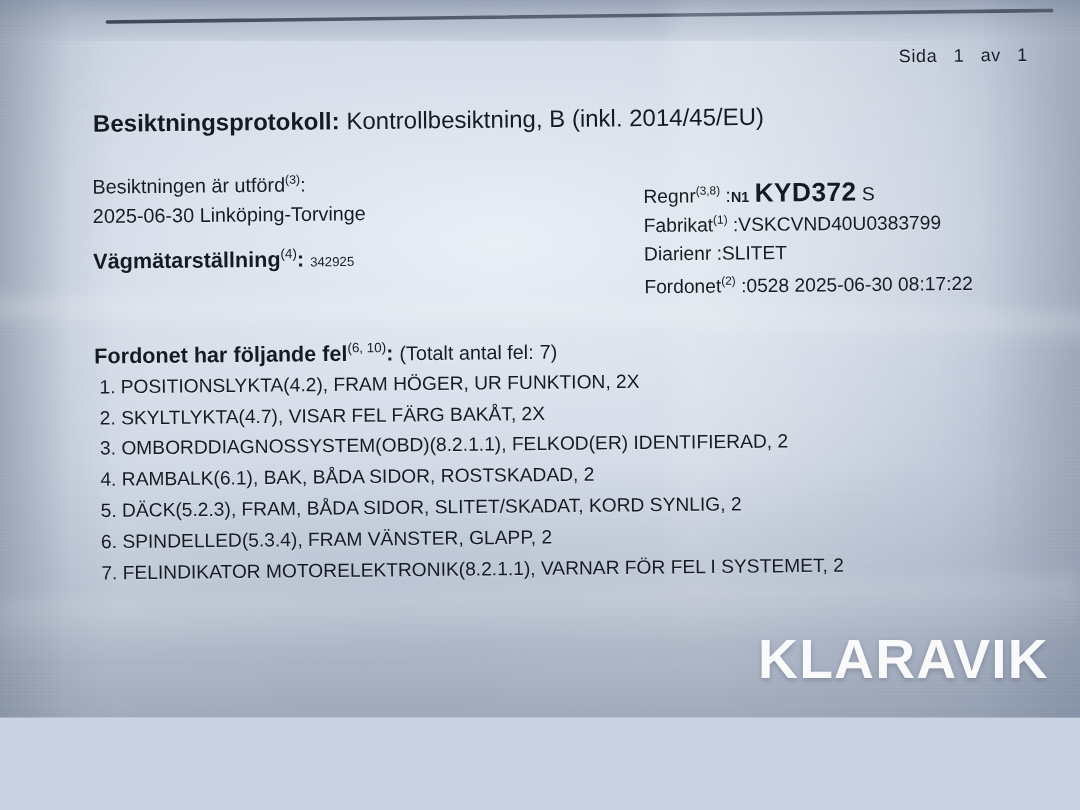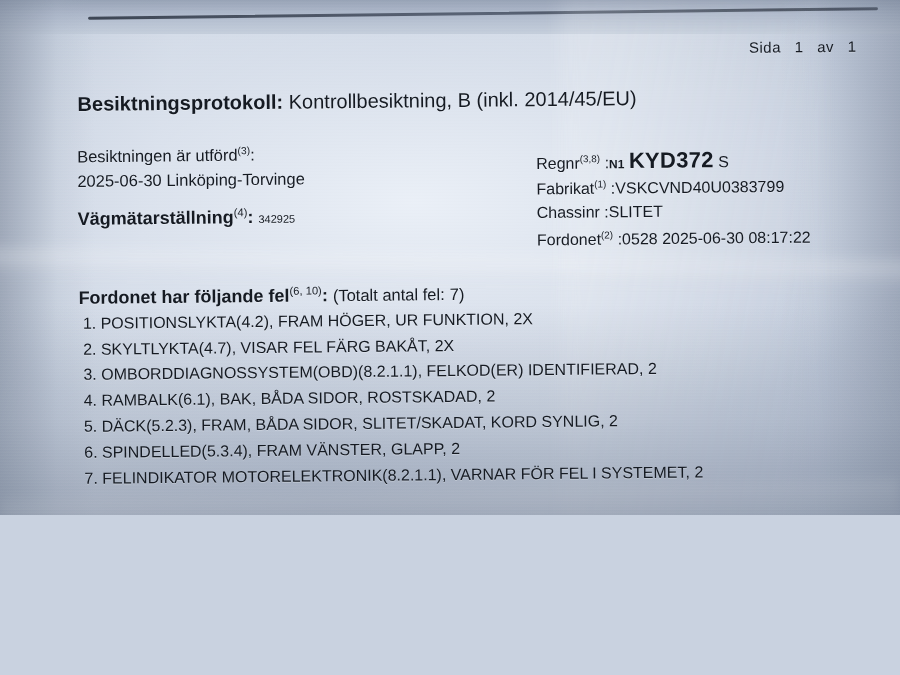--- a/index.html
+++ b/index.html
@@ -9,21 +9,21 @@
   body {
     width: 900px;
     height: 675px;
     overflow: hidden;
     font-family: "Liberation Sans", sans-serif;
     background: #c9d2e0;
   }
   #page {
     position: relative;
     width: 900px;
-    height: 515px;
+    height: 598px;
     background: linear-gradient(165deg, #cdd6e4 0%, #c6cfdd 20%, #cfd7e3 45%, #c3ccdb 70%, #b9c3d4 100%);
     overflow: hidden;
   }
   
   .sheet {
     position: absolute;
     left: 0;
     top: 0;
     width: 900px;
     height: 675px;
@@ -196,21 +196,21 @@
       <span>Regnr</span><span class="sup">(3,8)</span>
       <span>:</span><span class="n1">N1</span>
       <span class="regnr-big">KYD372</span>
       <span class="regnr-s">S</span>
     </div>
     <div class="t rblock r2">
       <span>Fabrikat</span><span class="sup">(1)</span>
       <span>:</span><span>VSKCVND40U0383799</span>
     </div>
     <div class="t rblock r3">
-      <span>Chassinr</span>
+      <span>Diarienr</span>
       <span>:</span><span>SLITET</span>
     </div>
     <div class="t rblock r4">
       <span>Fordonet</span><span class="sup">(2)</span>
       <span>:</span><span>0528 2025-06-30 08:17:22</span>
     </div>
 
     <div class="t row-faults">
       <span>Fordonet har följande fel</span><span class="sup">(6, 10)</span><span>:</span>
       <span class="total">(Totalt antal fel:</span>
@@ -220,14 +220,15 @@
     <div class="t fault" style="top:311px;">1. POSITIONSLYKTA(4.2), FRAM HÖGER, UR FUNKTION, 2X</div>
     <div class="t fault" style="top:337px;">2. SKYLTLYKTA(4.7), VISAR FEL FÄRG BAKÅT, 2X</div>
     <div class="t fault" style="top:362px;">3. OMBORDDIAGNOSSYSTEM(OBD)(8.2.1.1), FELKOD(ER) IDENTIFIERAD, 2</div>
     <div class="t fault" style="top:388px;">4. RAMBALK(6.1), BAK, BÅDA SIDOR, ROSTSKADAD, 2</div>
     <div class="t fault" style="top:414px;">5. DÄCK(5.2.3), FRAM, BÅDA SIDOR, SLITET/SKADAT, KORD SYNLIG, 2</div>
     <div class="t fault" style="top:440px;">6. SPINDELLED(5.3.4), FRAM VÄNSTER, GLAPP, 2</div>
     <div class="t fault" style="top:466px;">7. FELINDIKATOR MOTORELEKTRONIK(8.2.1.1), VARNAR FÖR FEL I SYSTEMET, 2</div>
 
   </div>
 
+  <div class="watermark">KLARAVIK</div>
   <div class="noise"></div>
 </div>
 
 </body></html>

